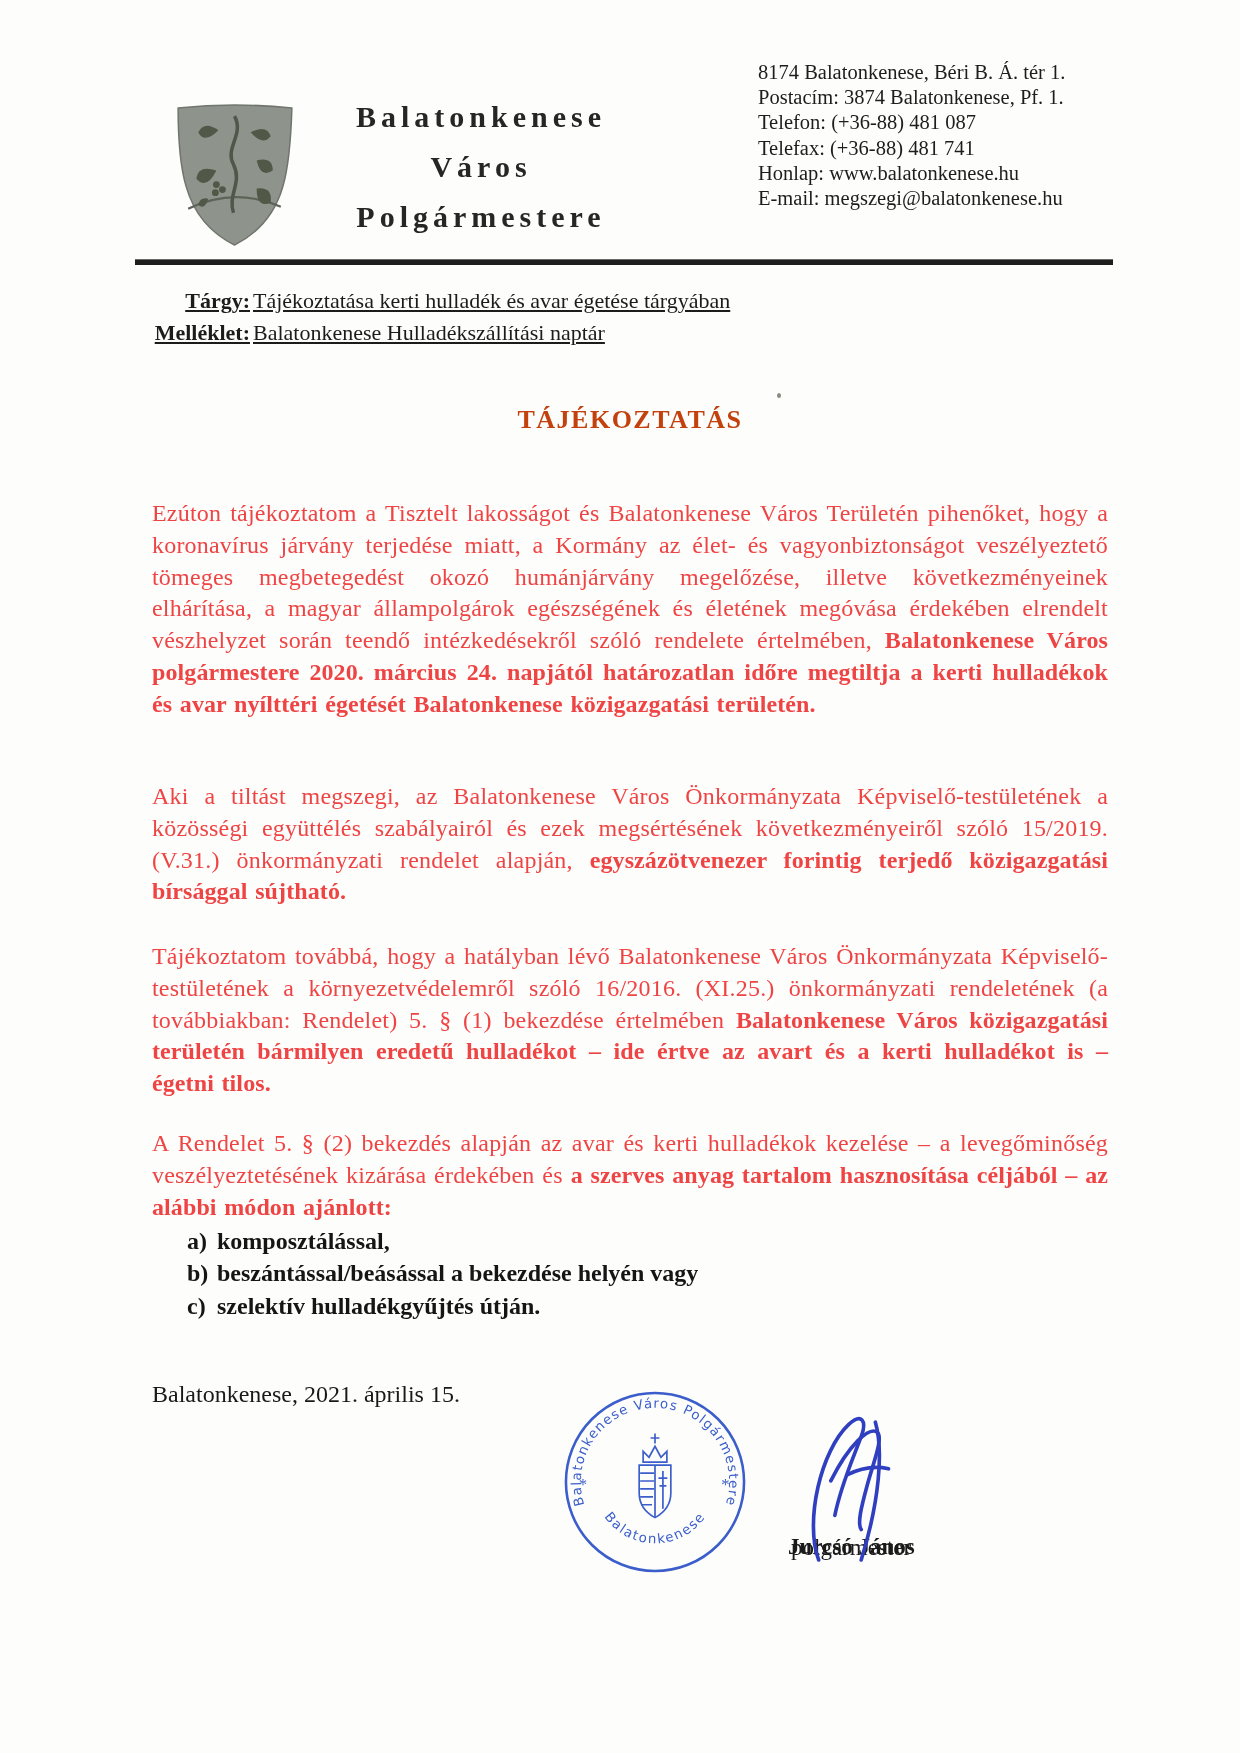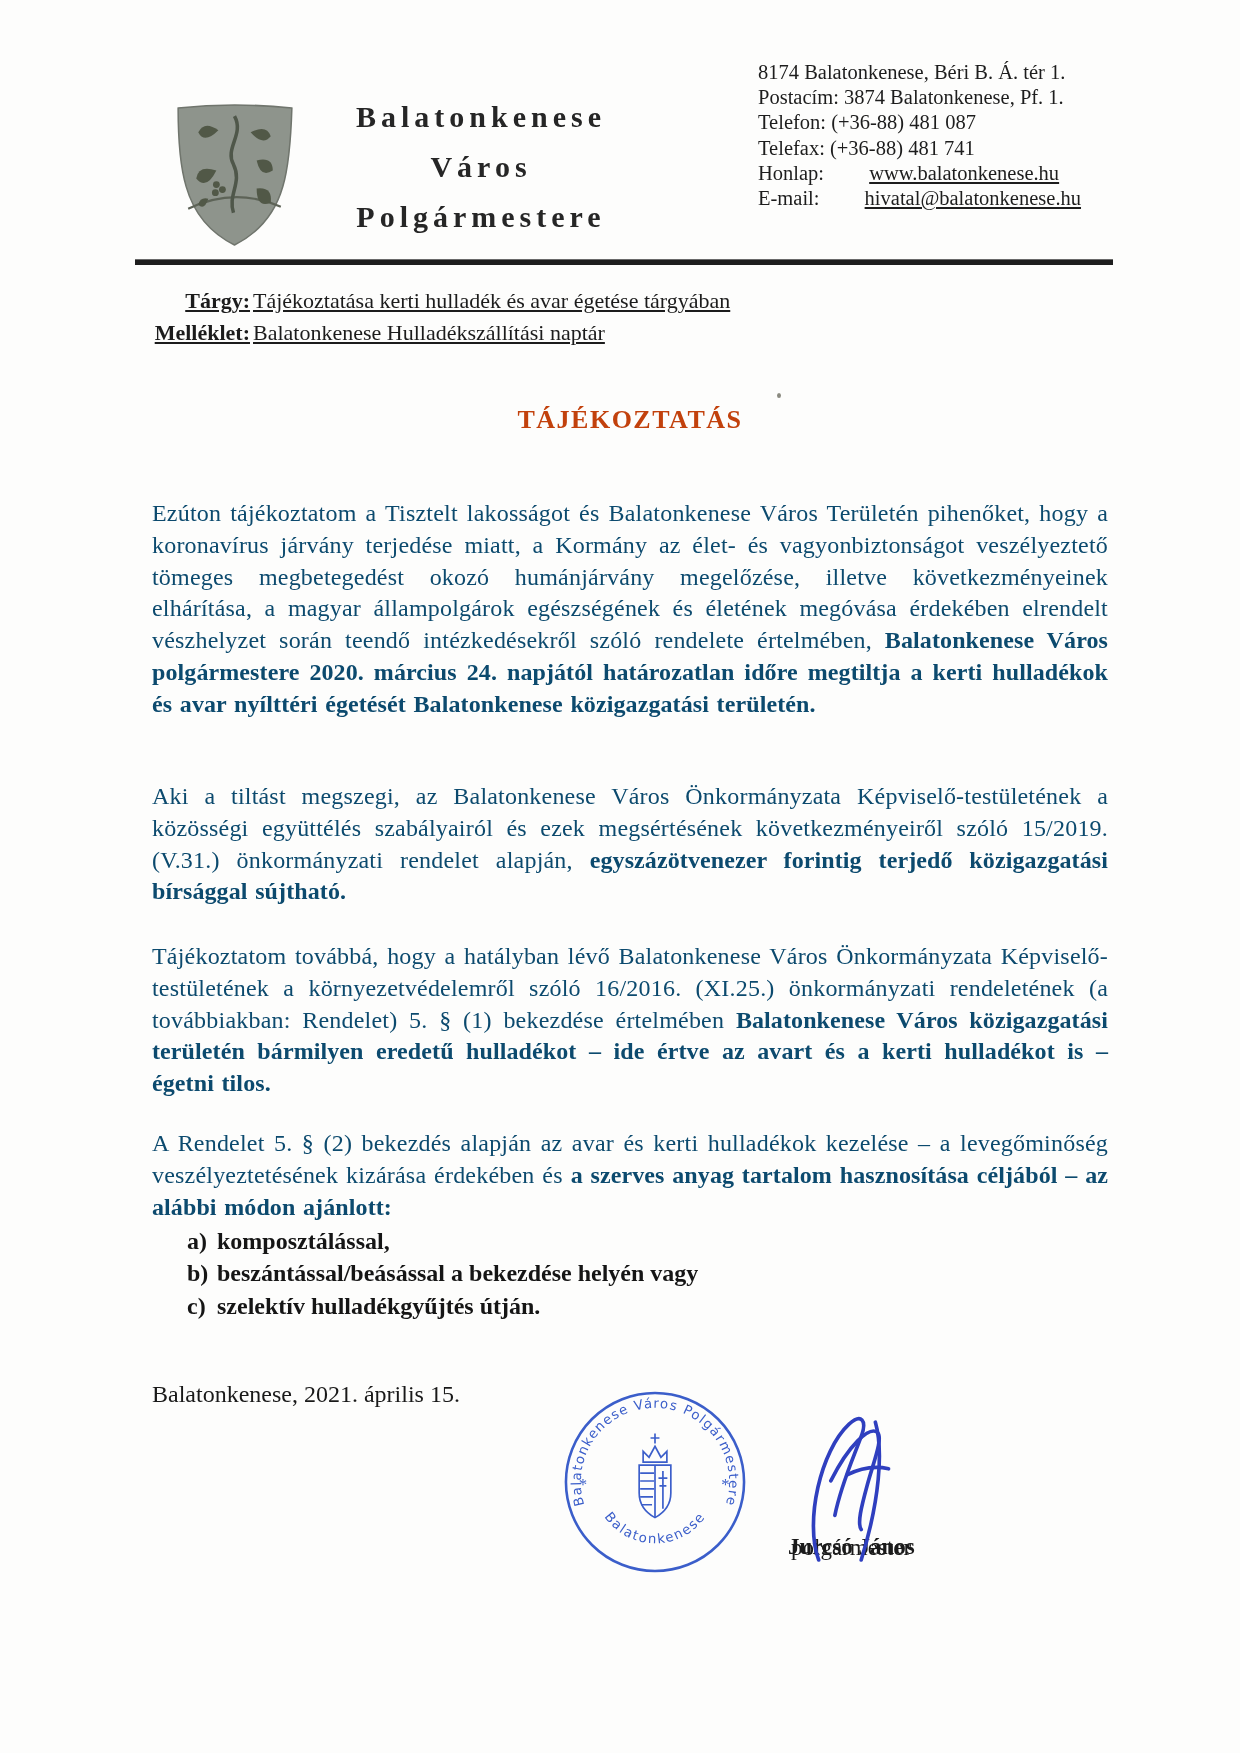--- a/index.html
+++ b/index.html
@@ -8,35 +8,35 @@
     font-family:"Liberation Serif","DejaVu Serif",serif;color:#1c1c1c;
     overflow:hidden;
   }
   .abs{position:absolute;}
 
   
   .coat{left:172px;top:100px;width:126px;height:148px;}
   .org-block{left:316px;top:92px;width:330px;text-align:center;
     font-weight:bold;font-size:30px;letter-spacing:5px;line-height:50px;color:#262626;}
   .contact{left:758px;top:60px;width:360px;font-size:20.5px;line-height:25.2px;color:#1d1d1d;}
-  .contact .u{text-decoration:underline;margin-left:40px;}
+  .contact .u{}
   .rule{left:135px;top:259px;width:978px;height:5px;background:#1e1e1e;border-top:1px solid #6a6a6a;}
 
   
   .meta-row{left:150px;width:900px;display:flex;font-size:22px;line-height:26px;text-decoration:underline;}
   .meta-row .lab{width:100px;text-align:right;font-weight:bold;flex:0 0 100px;}
   .meta-row .val{margin-left:3px;}
 
   
   .doc-title{left:152px;top:405px;width:956px;text-align:center;
     font-weight:bold;font-size:26px;letter-spacing:1.5px;color:#c2410c;}
 
   
   .para{left:152px;width:956px;font-size:24px;line-height:31.8px;
-    text-align:justify;letter-spacing:0.2px;word-spacing:1.5px;color:#0c4a6e;}
+    text-align:justify;letter-spacing:0.2px;word-spacing:1.5px;color:#ef4444;}
   .para b{letter-spacing:0.1px;}
   .list-item{left:187px;width:800px;display:flex;font-size:24px;line-height:31px;font-weight:bold;color:#151515;}
   .list-item .mk{width:30px;flex:0 0 30px;}
   .date-line{left:152px;top:1381px;font-size:24px;color:#191919;}
 
   
   .seal{left:561px;top:1388px;width:188px;height:188px;opacity:0.92;}
   .sig{left:790px;top:1410px;width:112px;height:152px;z-index:3;}
   .signer-name{left:788px;top:1506px;font-size:23px;font-weight:bold;color:#1a1a1a;z-index:2;margin-top:28px;}
   .signer-title{left:791px;top:1535px;font-size:23px;color:#1a1a1a;z-index:2;}
@@ -71,21 +71,21 @@
   <div>8174 Balatonkenese, Béri B. Á. tér 1.</div>
   <div>Postacím: 3874 Balatonkenese, Pf. 1.</div>
   <div>Telefon: (+36-88) 481 087</div>
   <div>Telefax: (+36-88) 481 741</div>
   <div>
     <span>Honlap:</span>
     <span class="u">www.balatonkenese.hu</span>
   </div>
   <div>
     <span>E-mail:</span>
-    <span class="u">hivatal@balatonkenese.hu</span>
+    <span class="u">megszegi@balatonkenese.hu</span>
   </div>
 </div>
 
 <div class="abs rule"></div>
 
 <div class="abs meta-row" style="top:288px;">
   <span class="lab">Tárgy:</span>
   <span class="val">Tájékoztatása kerti hulladék és avar égetése tárgyában</span>
 </div>
 <div class="abs meta-row" style="top:320px;">

